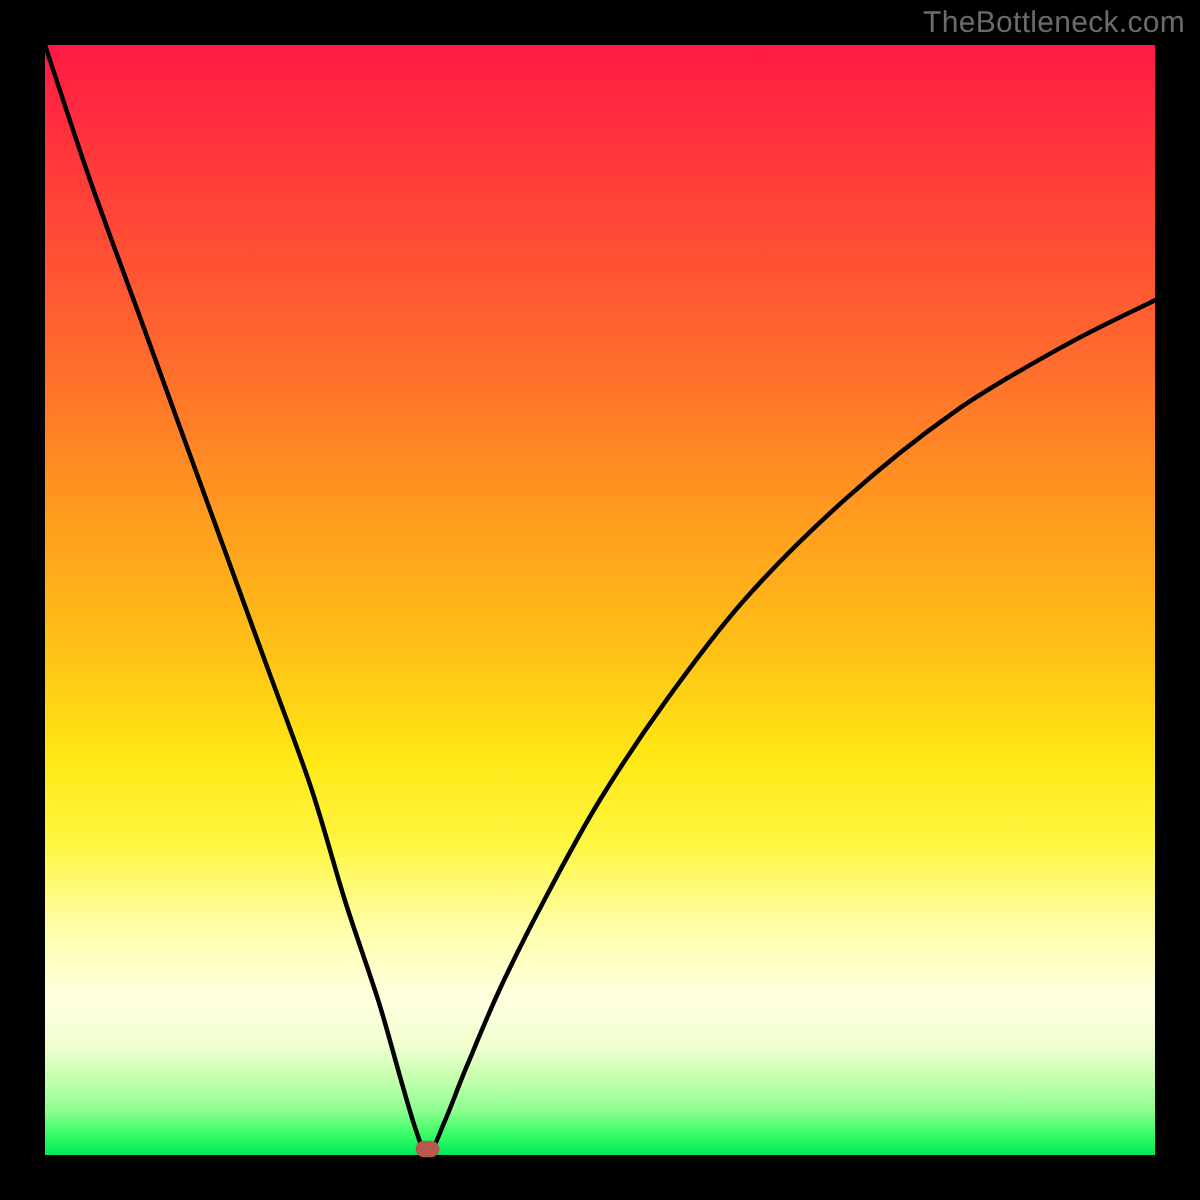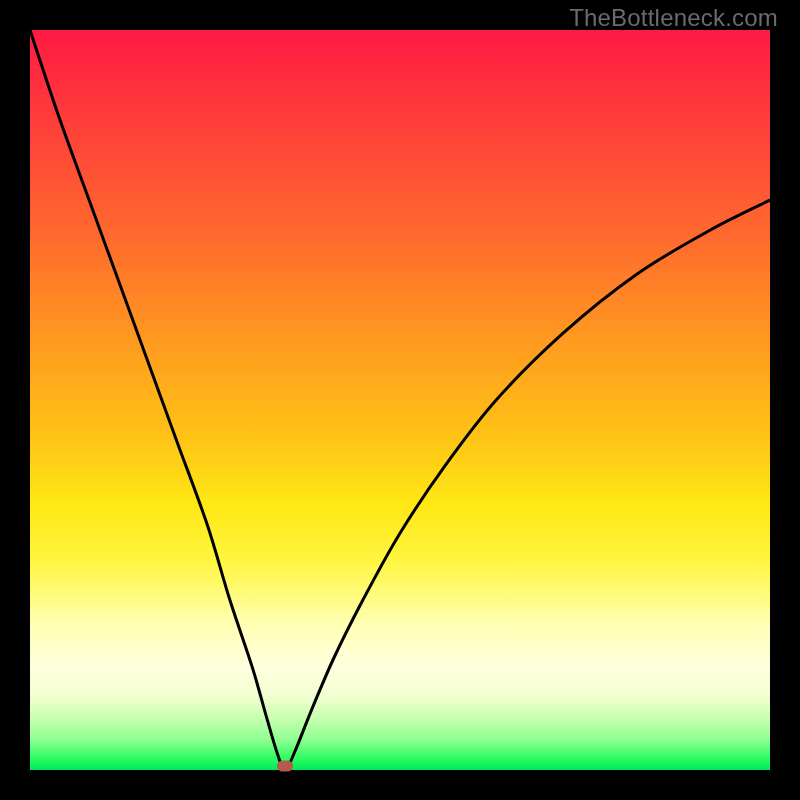--- a/index.html
+++ b/index.html
@@ -56,23 +56,23 @@
   .marker {
     position: absolute;
     width: 16px;
     height: 11px;
     border-radius: 6px;
     transform: translate(-50%, -50%);
   }
   .watermark {
     position: absolute;
     top: 4px;
-    right: 22px;
+    right: 10px;
     color: #6b6b6b;
-    font-size: 24px;
+    font-size: 20px;
     letter-spacing: 0.2px;
     user-select: none;
   }
 </style>
 </head>
 <body>
 
 <div class="frame">
 
   <div class="plot-area">

